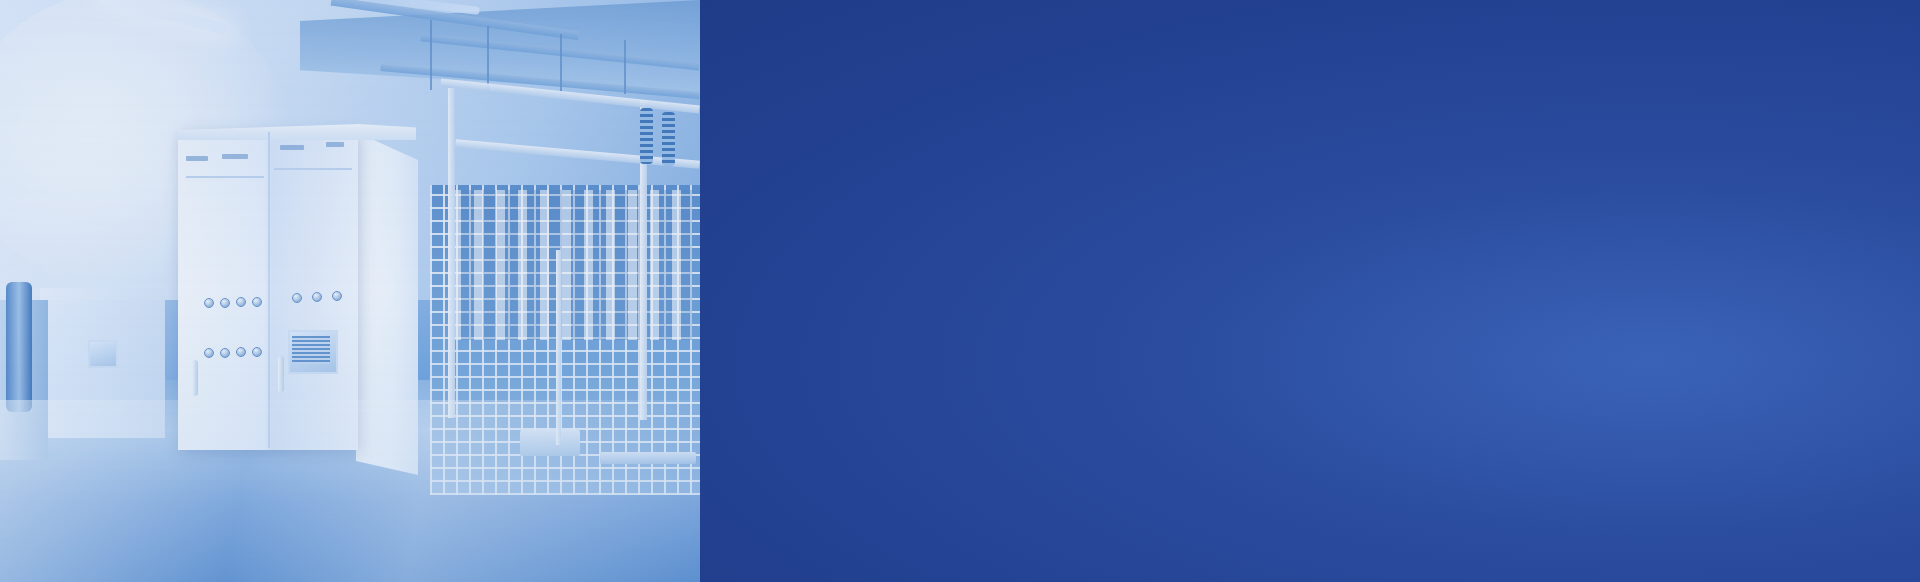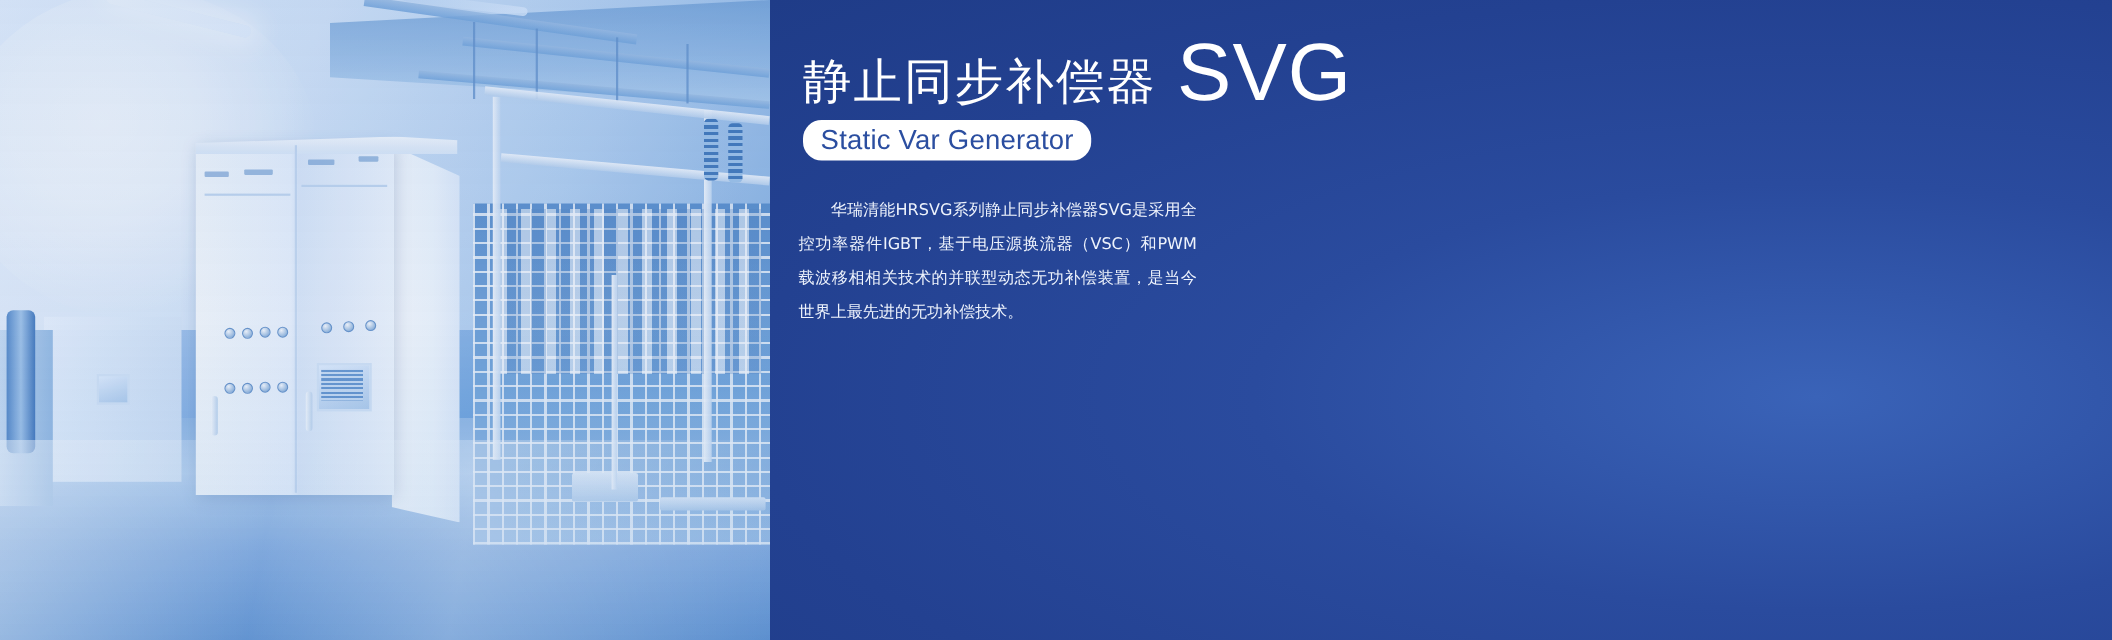--- a/index.html
+++ b/index.html
@@ -192,26 +192,18 @@
     <div class="pl-layer pl-screen-in"></div>
     <div class="pl-handle" style="position:absolute;left:192px;top:360px;width:6px;height:36px;border-radius:3px;background:linear-gradient(90deg,#fff,#c9ddf2);"></div>
     <div class="pl-handle" style="position:absolute;left:278px;top:356px;width:6px;height:36px;border-radius:3px;background:linear-gradient(90deg,#fff,#c9ddf2);"></div>
 
     <div class="pl-layer pl-floorsheen"></div>
     <div class="pl-layer pl-tint"></div>
   </div>
 
   <div class="panel">
 
-    <div class="title-wrap">
-      <div class="title-row">
-        <div class="title-cn">静止同步补偿器</div>
-        <div class="title-svg">SVG</div>
-      </div>
-      <div class="badge">Static Var Generator</div>
-    </div>
 
     <div class="copy">
-      <p>华瑞清能HRSVG系列静止同步补偿器SVG是采用全控功率器件IGBT，基于电压源换流器（VSC）和PWM载波移相相关技术的并联型动态无功补偿装置，是当今世界上最先进的无功补偿技术。</p>
     </div>
 
   </div>
 </div>
 
 </body></html>

